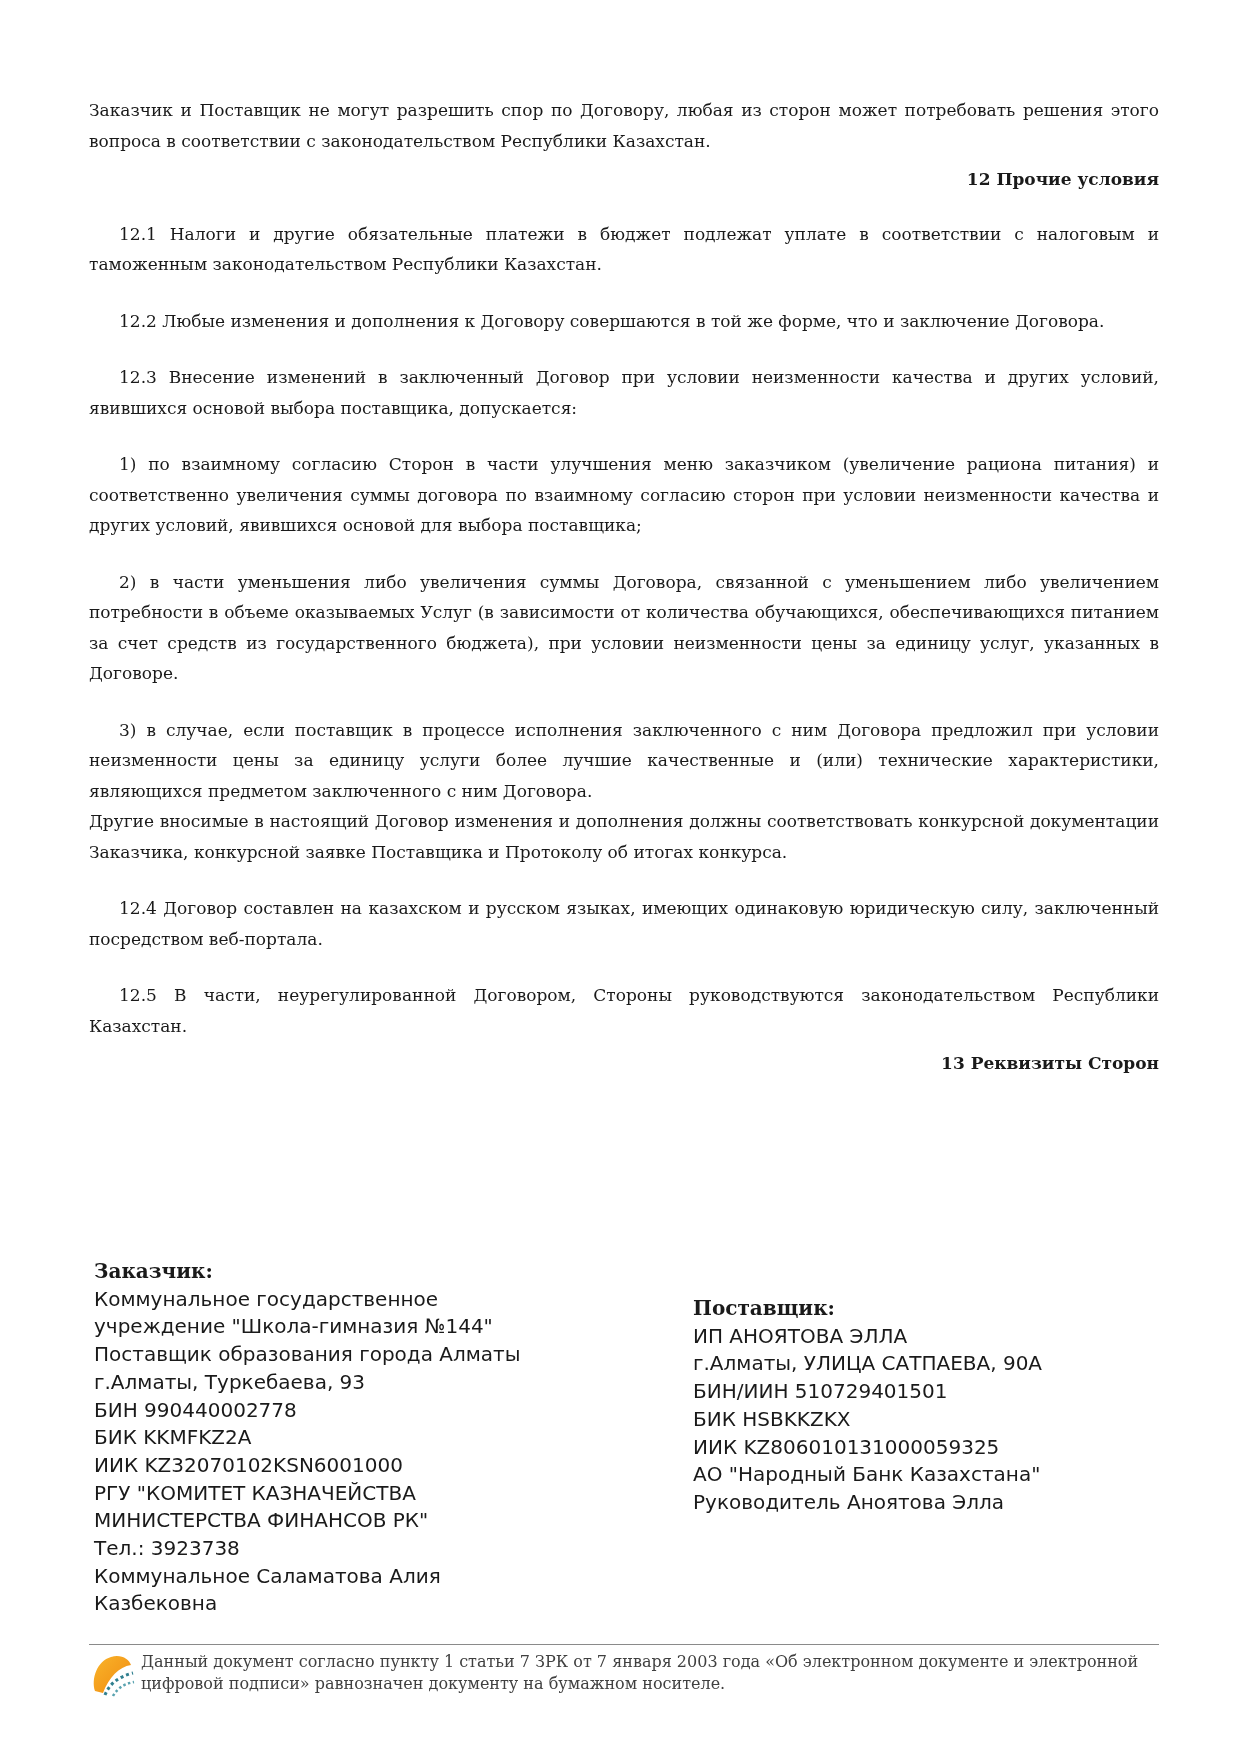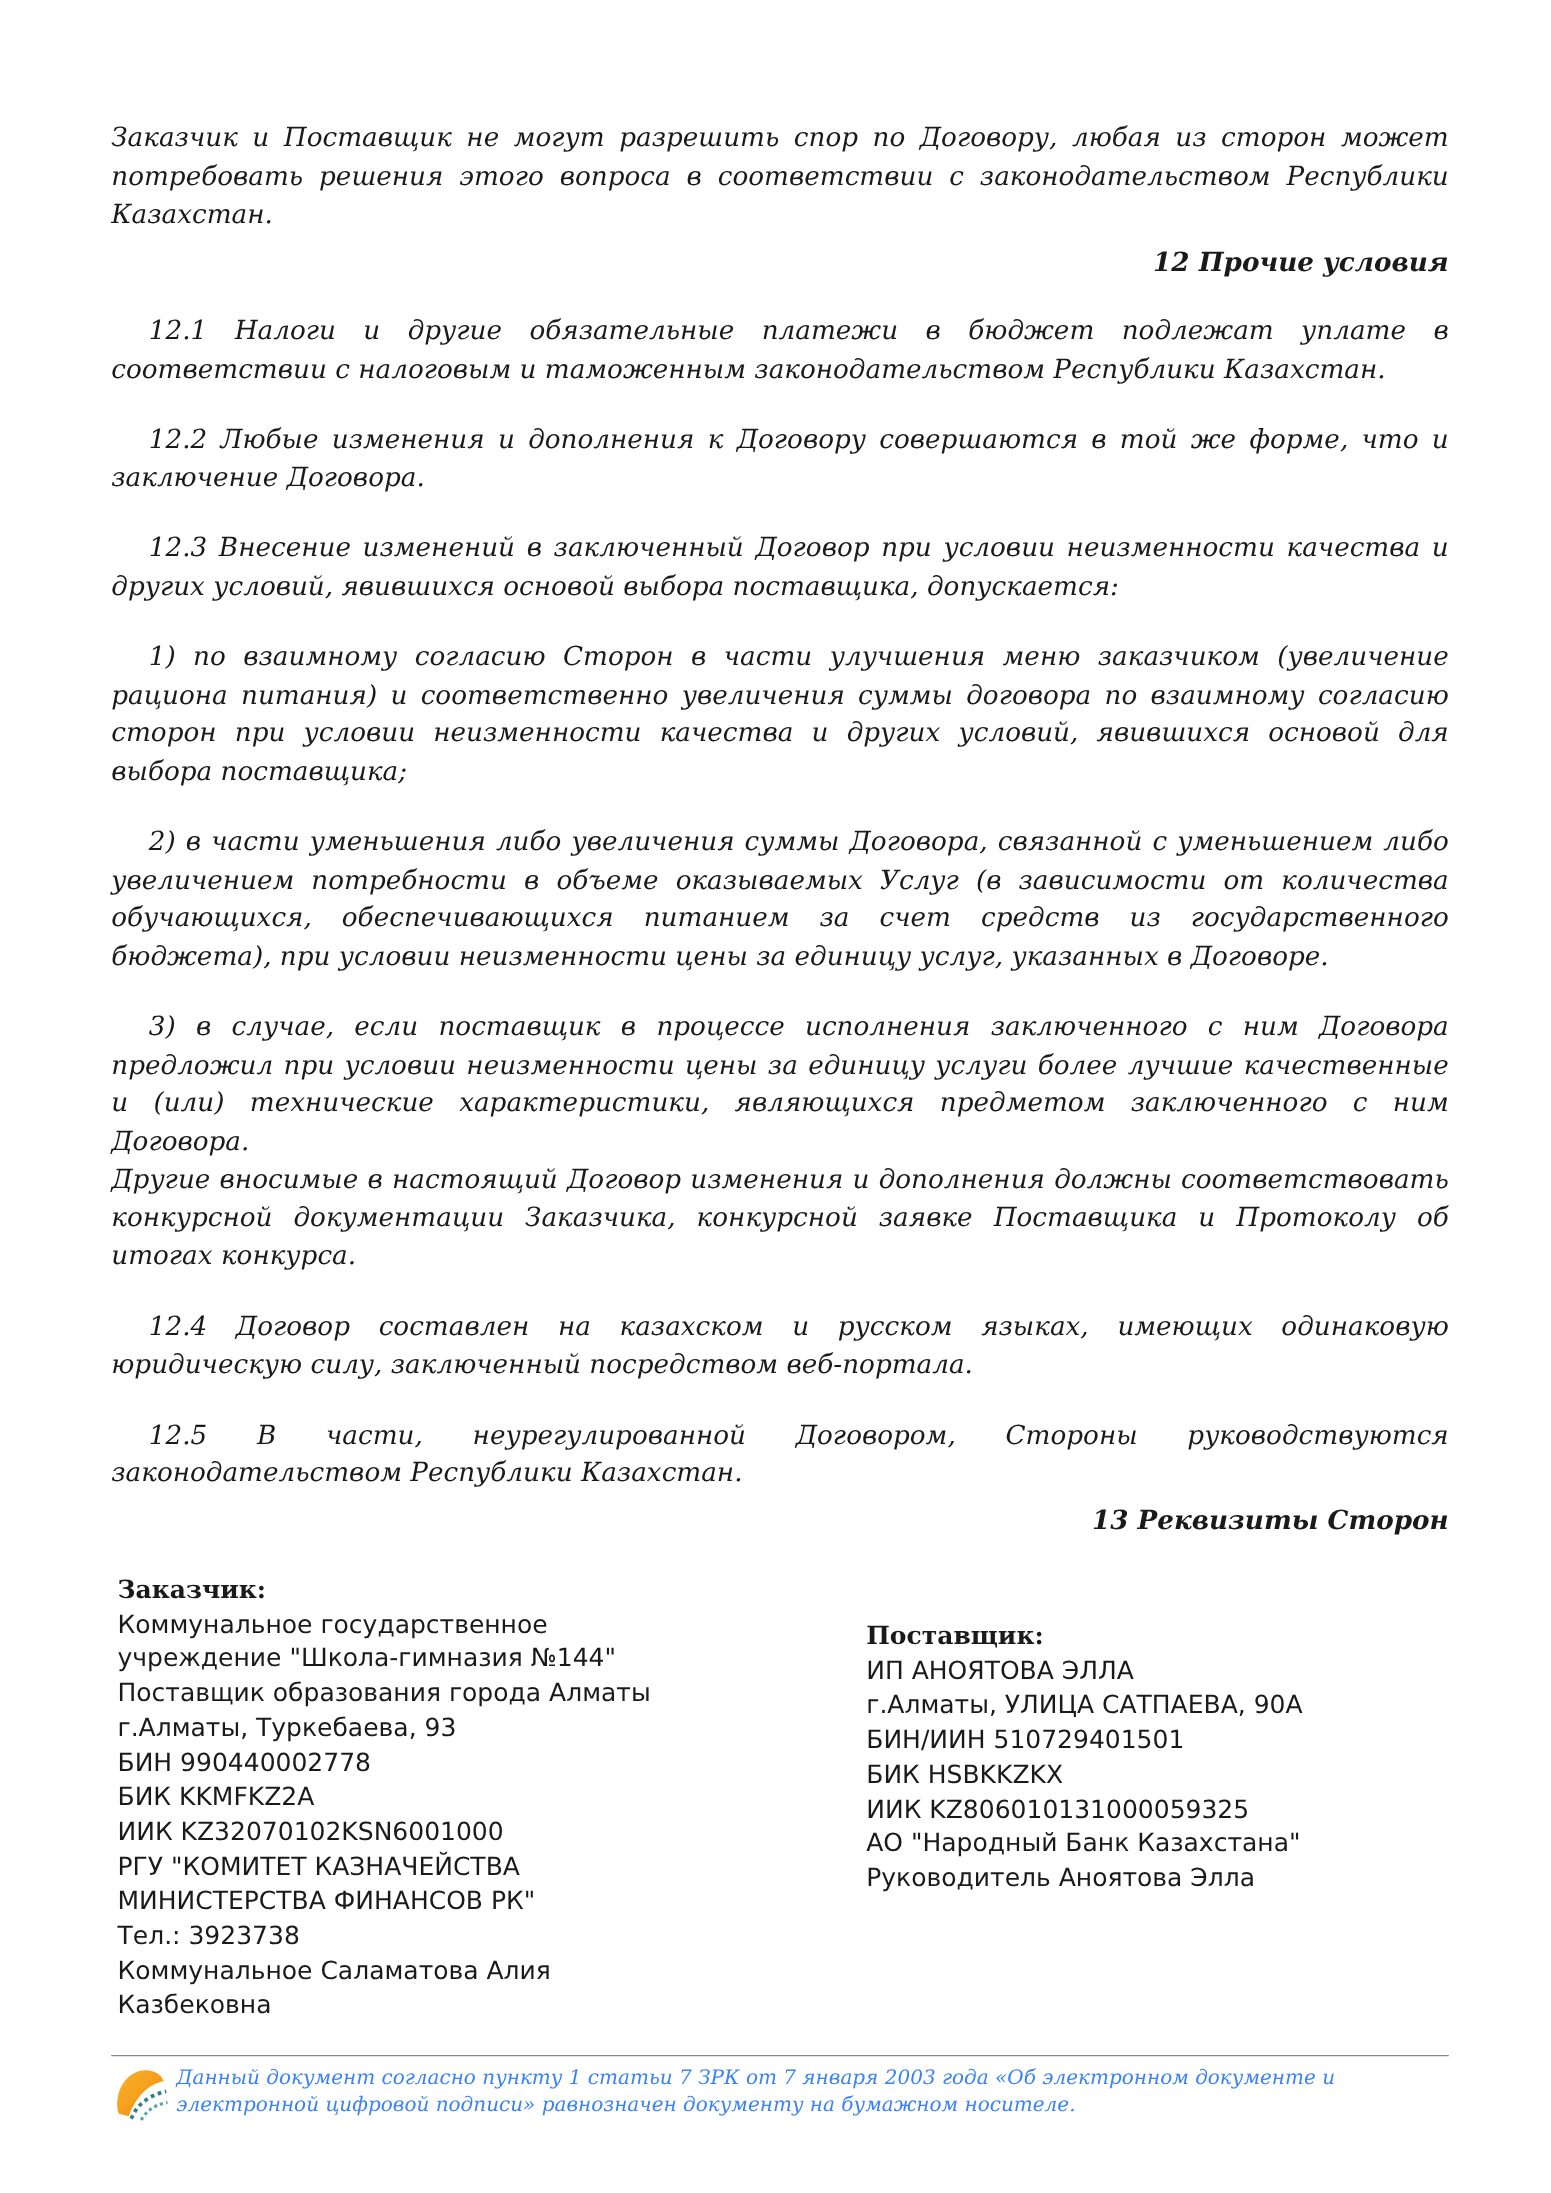--- a/index.html
+++ b/index.html
@@ -1,36 +1,36 @@
 <!DOCTYPE html>
 <html><head>
 <meta charset="utf-8">
 <style>
   html, body { margin: 0; padding: 0; background: #ffffff; }
   body { width: 1241px; height: 1754px; position: relative; overflow: hidden; color: #1a1a1a; }
   .page { position: absolute; left: 89px; top: 95px; width: 1070px;
-          font-family: "DejaVu Serif", serif; font-size: 21px; line-height: 30.5px; font-style: italic; }
+          font-family: "DejaVu Serif", serif; font-size: 17px; line-height: 30.5px; }
   .p { text-align: justify; margin: 0; }
   .indent { text-indent: 30px; }
   .gap { margin-top: 26px; }
   .h { text-align: right; font-weight: bold; margin: 0; }
   .h12 { margin-top: 8px; margin-bottom: 24px; }
   .h13 { margin-top: 7px; }
   .req { position: absolute; left: 94px; top: 1240px; width: 1070px;
          font-family: "DejaVu Sans", sans-serif; font-size: 20px; line-height: 27.7px; }
   .col { position: absolute; top: 0; }
   .col.left { left: 0; width: 520px; margin-top: 18px; }
   .col.right { left: 583px; top: 55px; width: 500px; margin-left: 16px; }
   .col .title { font-family: "DejaVu Serif", serif; font-weight: bold; }
   .col div { white-space: nowrap; }
   .footer { position: absolute; left: 89px; top: 1644px; width: 1070px; }
   .footer-line { height: 0; border-top: 1.5px solid #8a8a8a; }
   .footer-body { display: flex; align-items: flex-start; margin-top: 6px; }
   .footer-logo { width: 46px; height: 46px; flex: 0 0 46px; margin-right: 6px; }
-  .footer-text { font-family: "DejaVu Serif", serif; font-size: 16px; line-height: 22px; color: #3b82f6; font-style: italic; }
+  .footer-text { font-family: "DejaVu Serif", serif; font-size: 16px; line-height: 22px; color: #404040; }
 </style>
 </head>
 <body>
 
 <div class="page">
   <p class="p">Заказчик и Поставщик не могут разрешить спор по Договору, любая из сторон может потребовать решения этого вопроса в соответствии с законодательством Республики Казахстан.</p>
 
   <p class="h h12">12 Прочие условия</p>
 
   <p class="p indent">12.1 Налоги и другие обязательные платежи в бюджет подлежат уплате в соответствии с налоговым и таможенным законодательством Республики Казахстан.</p>

